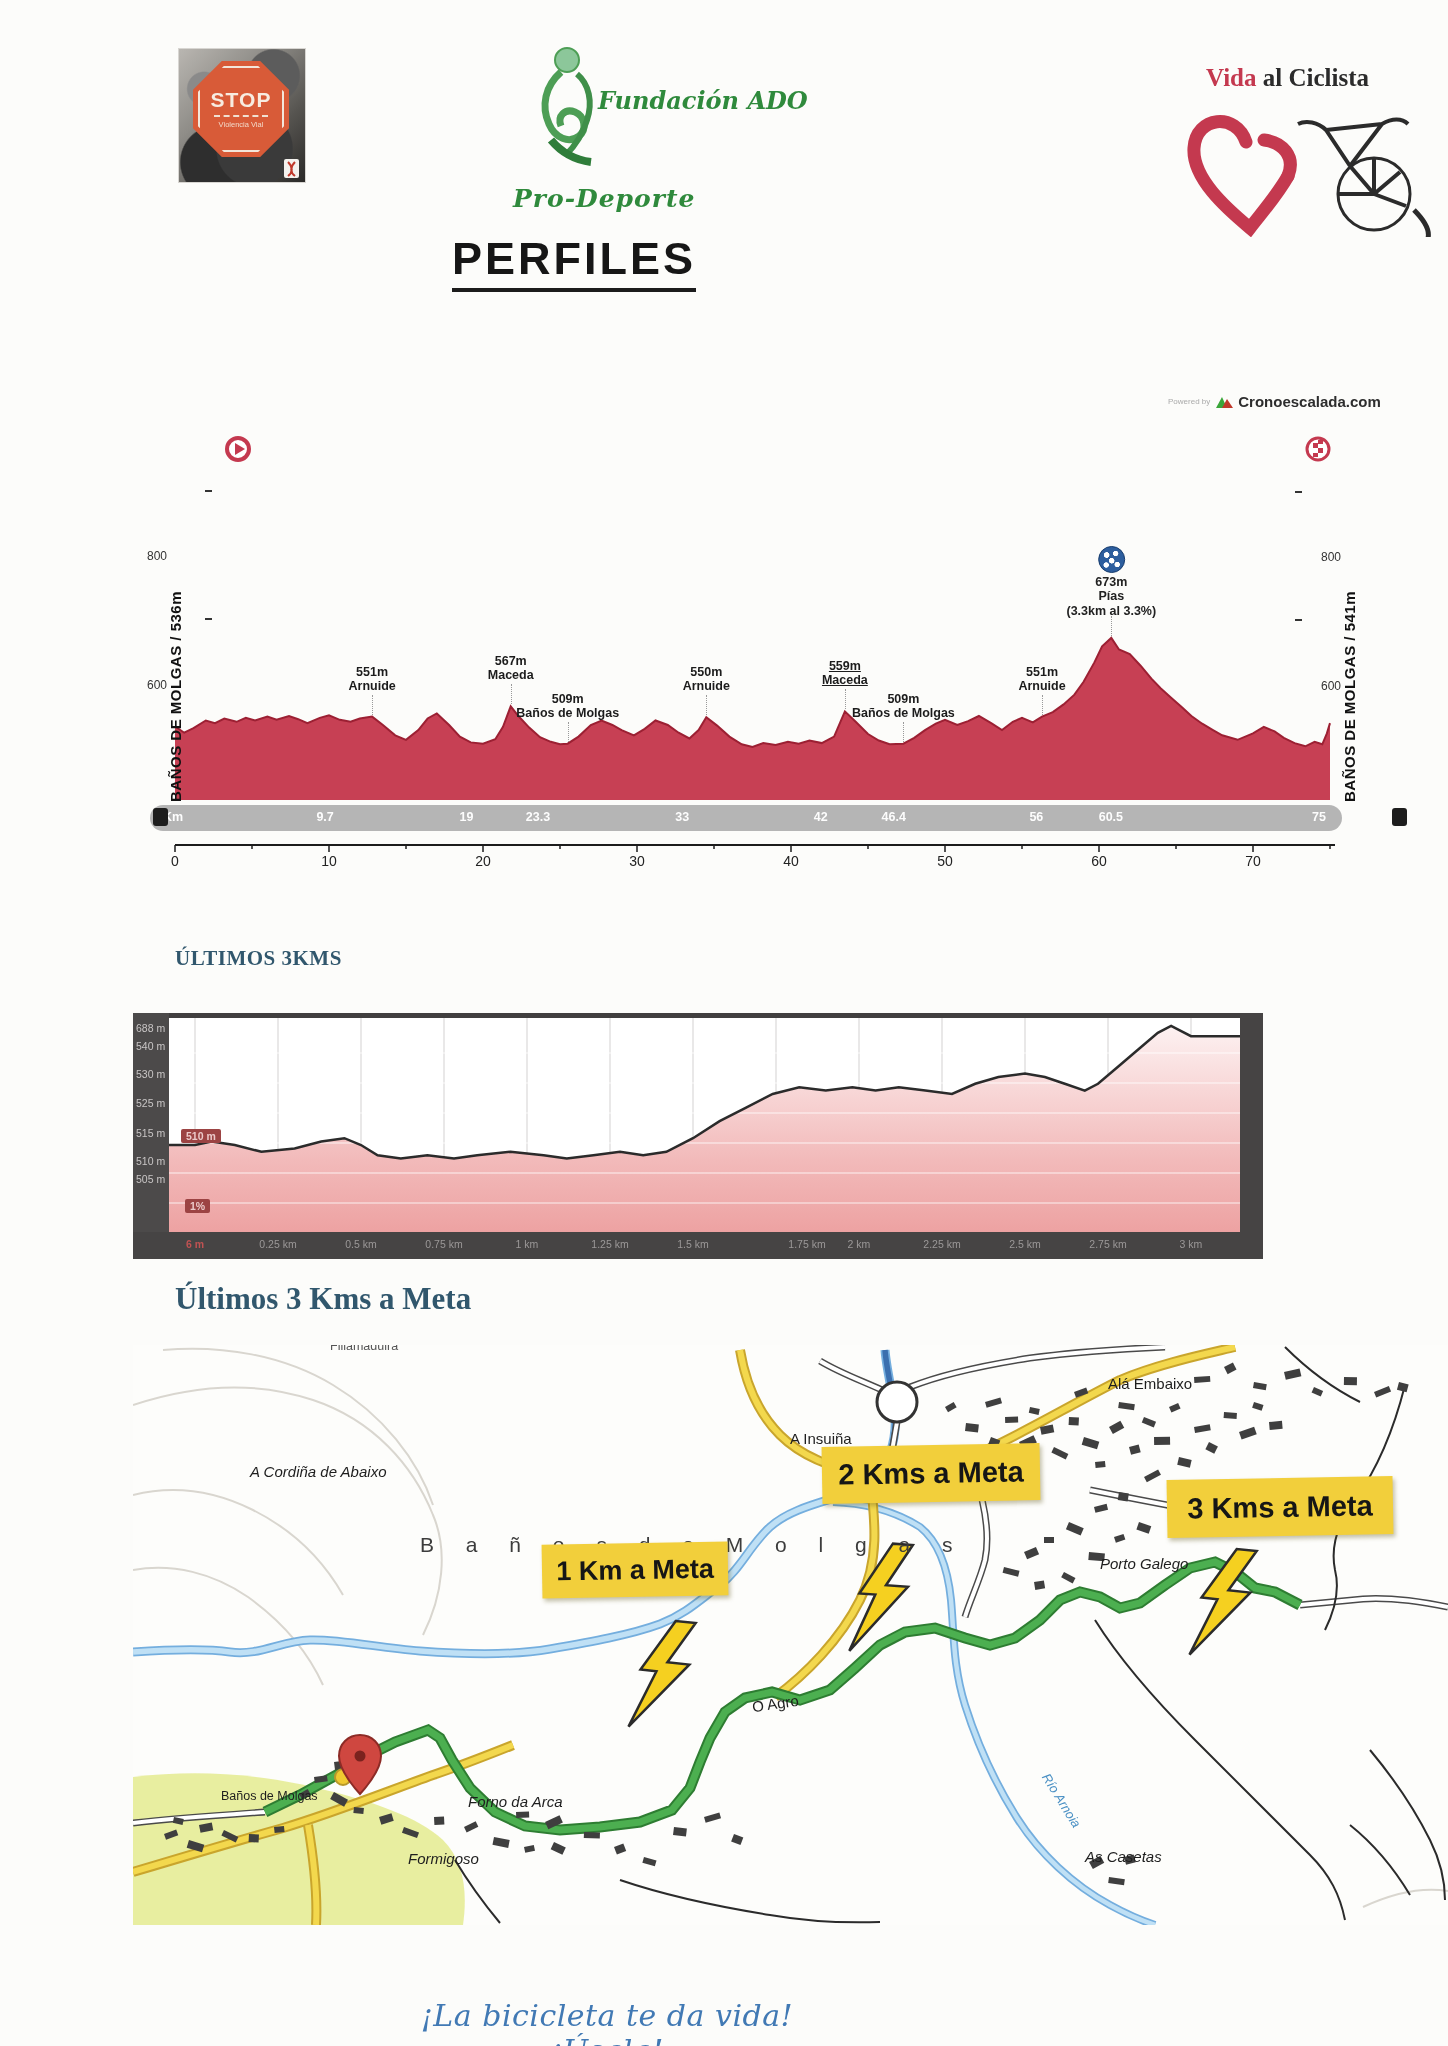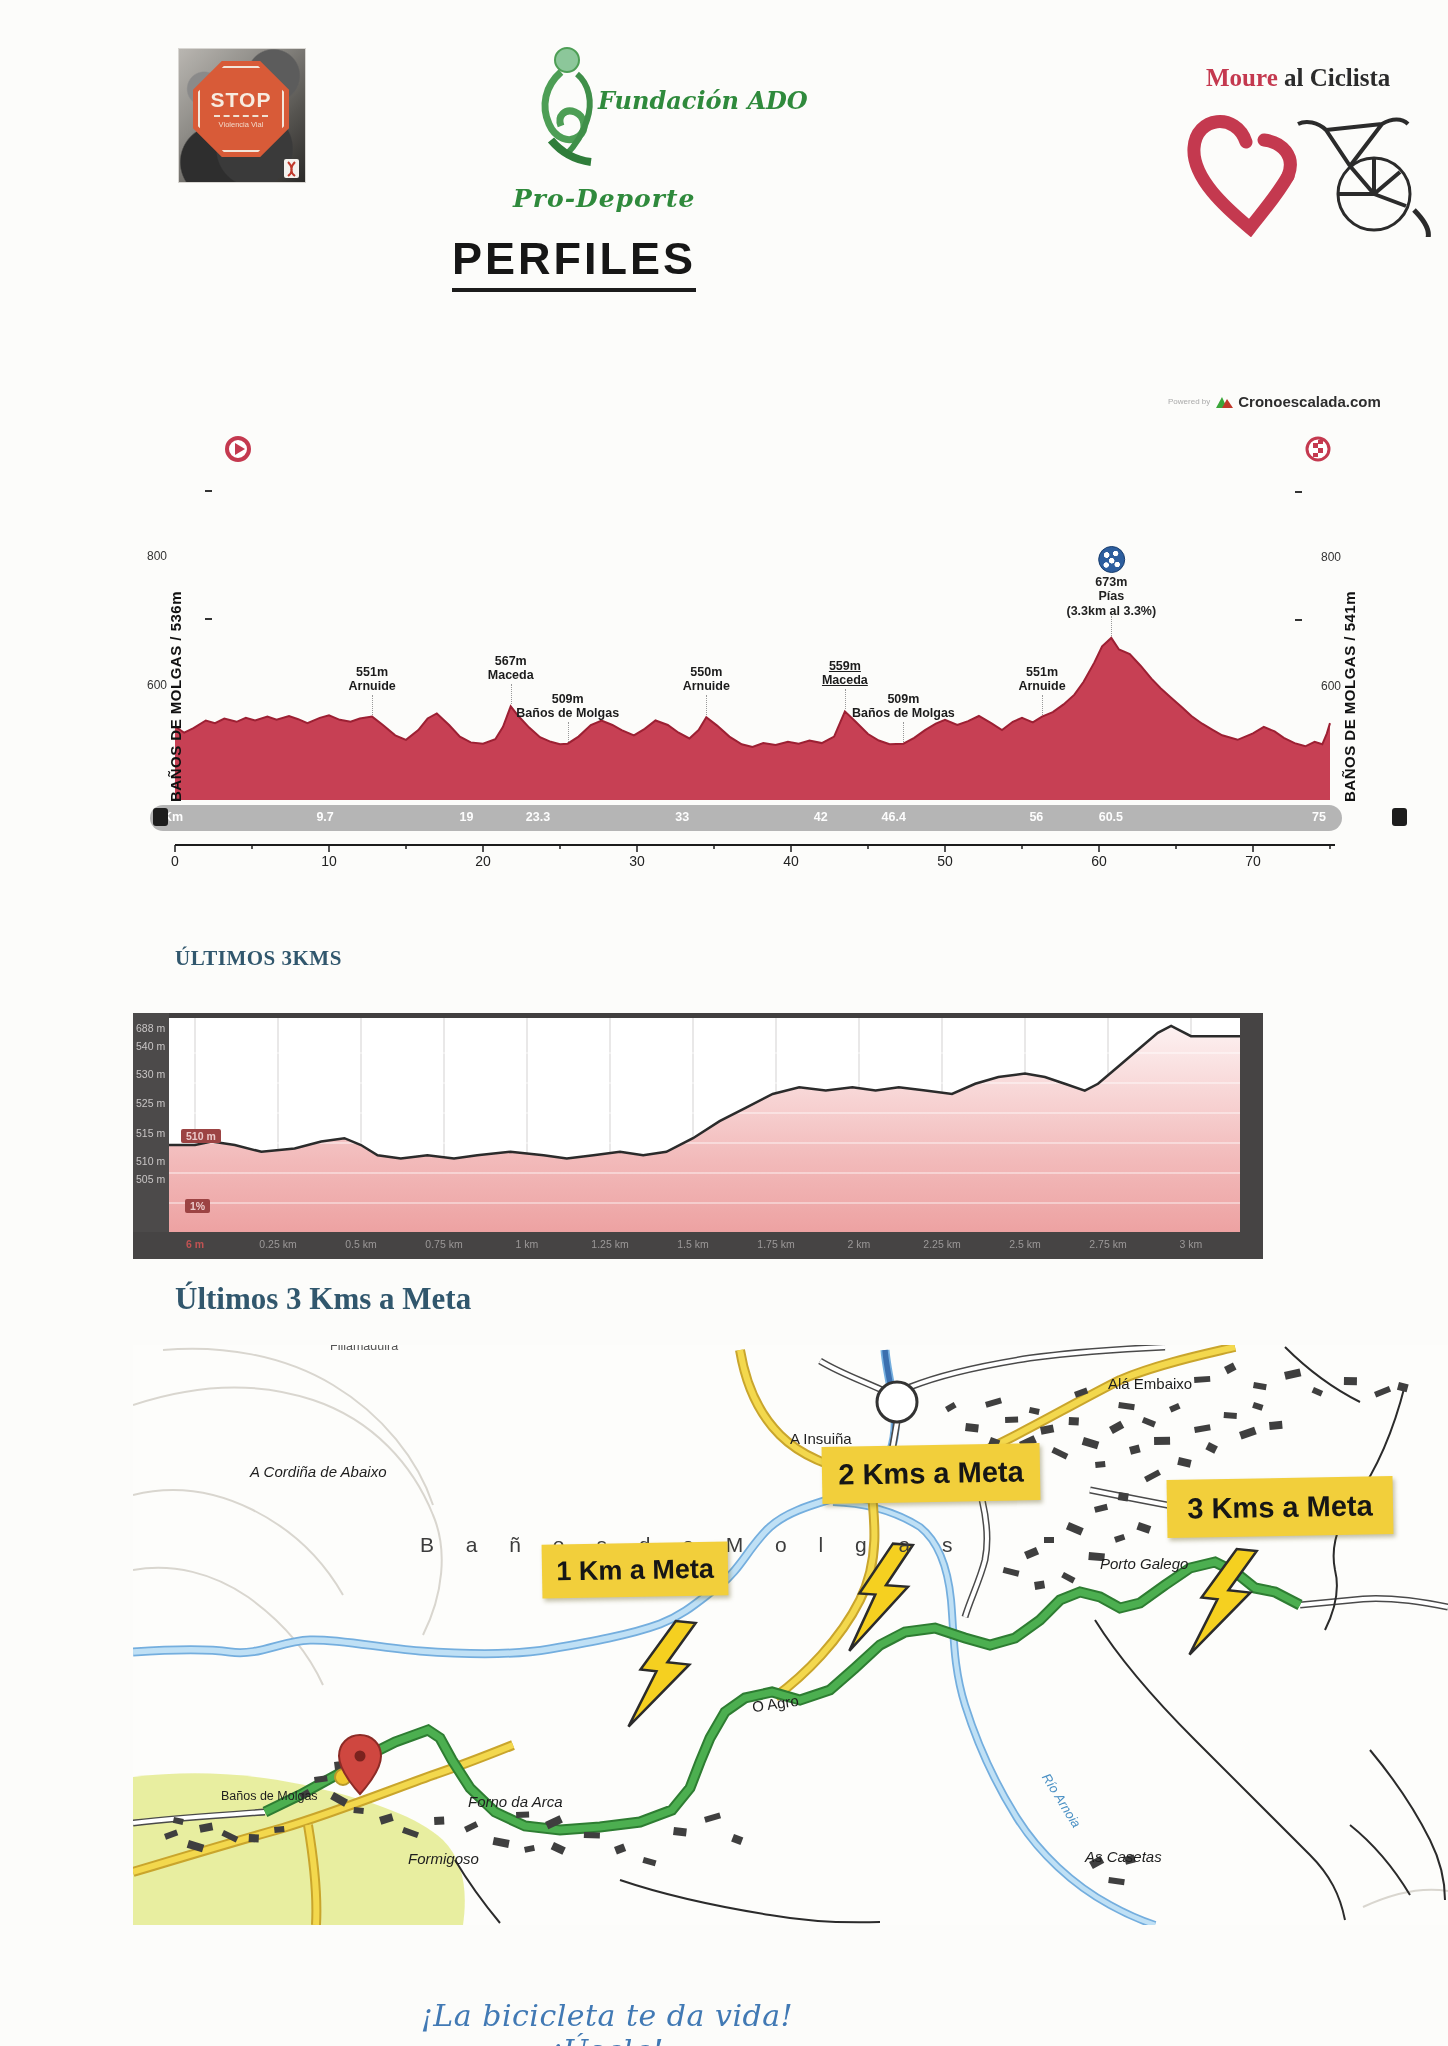--- a/index.html
+++ b/index.html
@@ -130,21 +130,21 @@
     <circle cx="46" cy="16" r="12" fill="#8cc79a" stroke="#4d9e55" stroke-width="2"></circle>
     <path d="M40,28 C24,42 20,62 28,80 C34,94 48,100 58,92 C66,86 64,72 54,68 C44,64 36,72 40,82" fill="none" stroke="#4d9e55" stroke-width="7"></path>
     <path d="M56,30 C68,40 72,58 66,76 C62,90 54,102 44,112" fill="none" stroke="#3f8f49" stroke-width="6"></path>
     <path d="M30,96 C40,108 54,116 70,118" fill="none" stroke="#2f7d3a" stroke-width="8"></path>
   </svg>
   <div id="moure-top" class="moure-green">Fundación ADO</div>
   <div id="moure-bottom" class="moure-green">Pro-Deporte</div>
 </div>
 
 <div class="abs" id="vida-logo">
-  <div id="vida-title"><span class="vida-red">Moure</span><span> al Ciclista</span></div>
+  <div id="vida-title"><span class="vida-red">Vida</span><span> al Ciclista</span></div>
   <svg class="abs" style="left:0;top:38px;" width="270" height="150">
     <path d="M68,52 C58,22 18,26 16,58 C14,88 48,118 72,138 C86,120 100,104 110,86" fill="none" stroke="#c4394f" stroke-width="13" stroke-linecap="round"></path>
     <path d="M110,86 C118,66 104,52 86,50" fill="none" stroke="#c4394f" stroke-width="13" stroke-linecap="round"></path>
     <g stroke="#2b2b2b" stroke-width="4" fill="none">
       <circle cx="196" cy="104" r="36" stroke-width="3"></circle>
       <path d="M196,104 L172,76 M196,104 L222,82 M196,104 L160,104 M196,104 L196,68 M196,104 L228,116"></path>
       <path d="M172,76 L148,40 M148,40 C140,32 128,30 120,34 M148,40 L204,34 M204,34 C214,28 224,28 230,34 M204,34 L172,76"></path>
       <path d="M236,120 C246,130 252,140 250,148" stroke-width="5"></path>
     </g>
   </svg>
@@ -336,21 +336,21 @@
       <div class="c2ylab" style="top: 160px;">505 m</div>
     </div>
   <div id="c2-xlabels">
       <div class="c2xlab c2x0" style="left: 62px;">6 m</div>
       <div class="c2xlab" style="left: 145px;">0.25 km</div>
       <div class="c2xlab" style="left: 228px;">0.5 km</div>
       <div class="c2xlab" style="left: 311px;">0.75 km</div>
       <div class="c2xlab" style="left: 394px;">1 km</div>
       <div class="c2xlab" style="left: 477px;">1.25 km</div>
       <div class="c2xlab" style="left: 560px;">1.5 km</div>
-      <div class="c2xlab" style="left: 643px;">1.75 km</div>
+      <div class="c2xlab" style="left: 674px;">1.75 km</div>
       <div class="c2xlab" style="left: 726px;">2 km</div>
       <div class="c2xlab" style="left: 809px;">2.25 km</div>
       <div class="c2xlab" style="left: 892px;">2.5 km</div>
       <div class="c2xlab" style="left: 975px;">2.75 km</div>
       <div class="c2xlab" style="left: 1058px;">3 km</div>
     </div>
   <div class="badge" style="left:48px;top:116px;">510 m</div>
   <div class="badge" style="left:52px;top:186px;">1%</div>
 </div>
 

